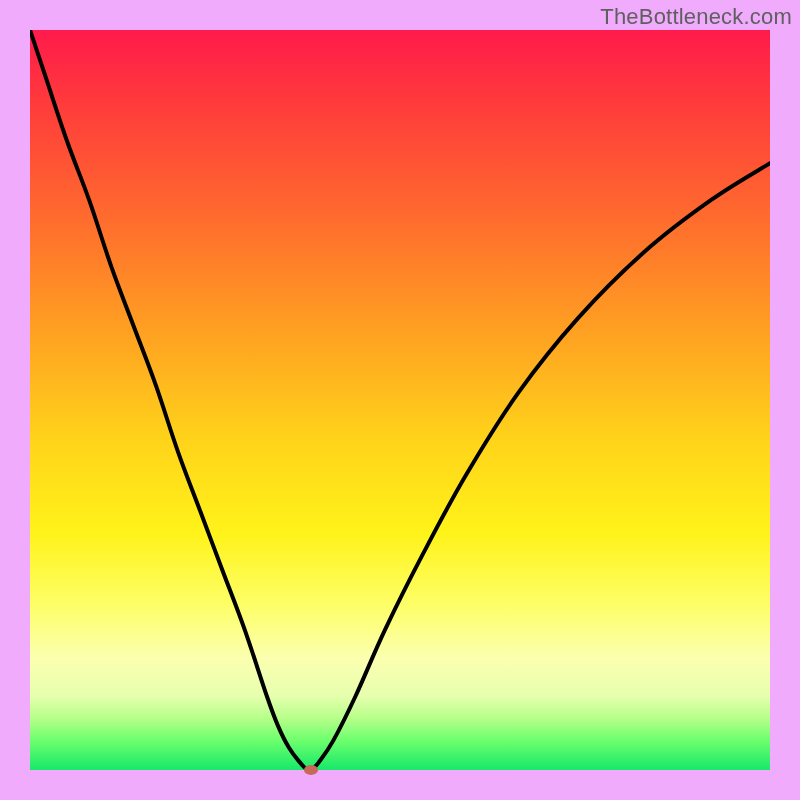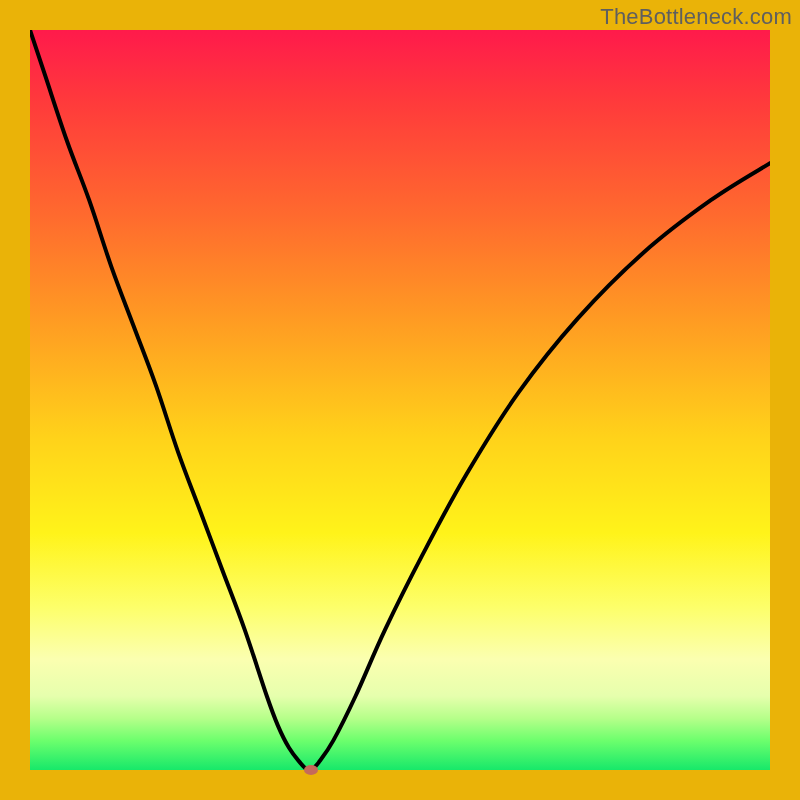--- a/index.html
+++ b/index.html
@@ -10,21 +10,21 @@
     overflow: hidden;
     background: #000;
     font-family: Arial, Helvetica, sans-serif;
   }
   .frame {
     position: absolute;
     left: 0;
     top: 0;
     width: 800px;
     height: 800px;
-    background: #eab308;
+    background: #f0abfc;
   }
   .plot-area {
     position: absolute;
     left: 30px;
     top: 30px;
     width: 740px;
     height: 740px;
   }
   .gradient-bg {
     position: absolute;

